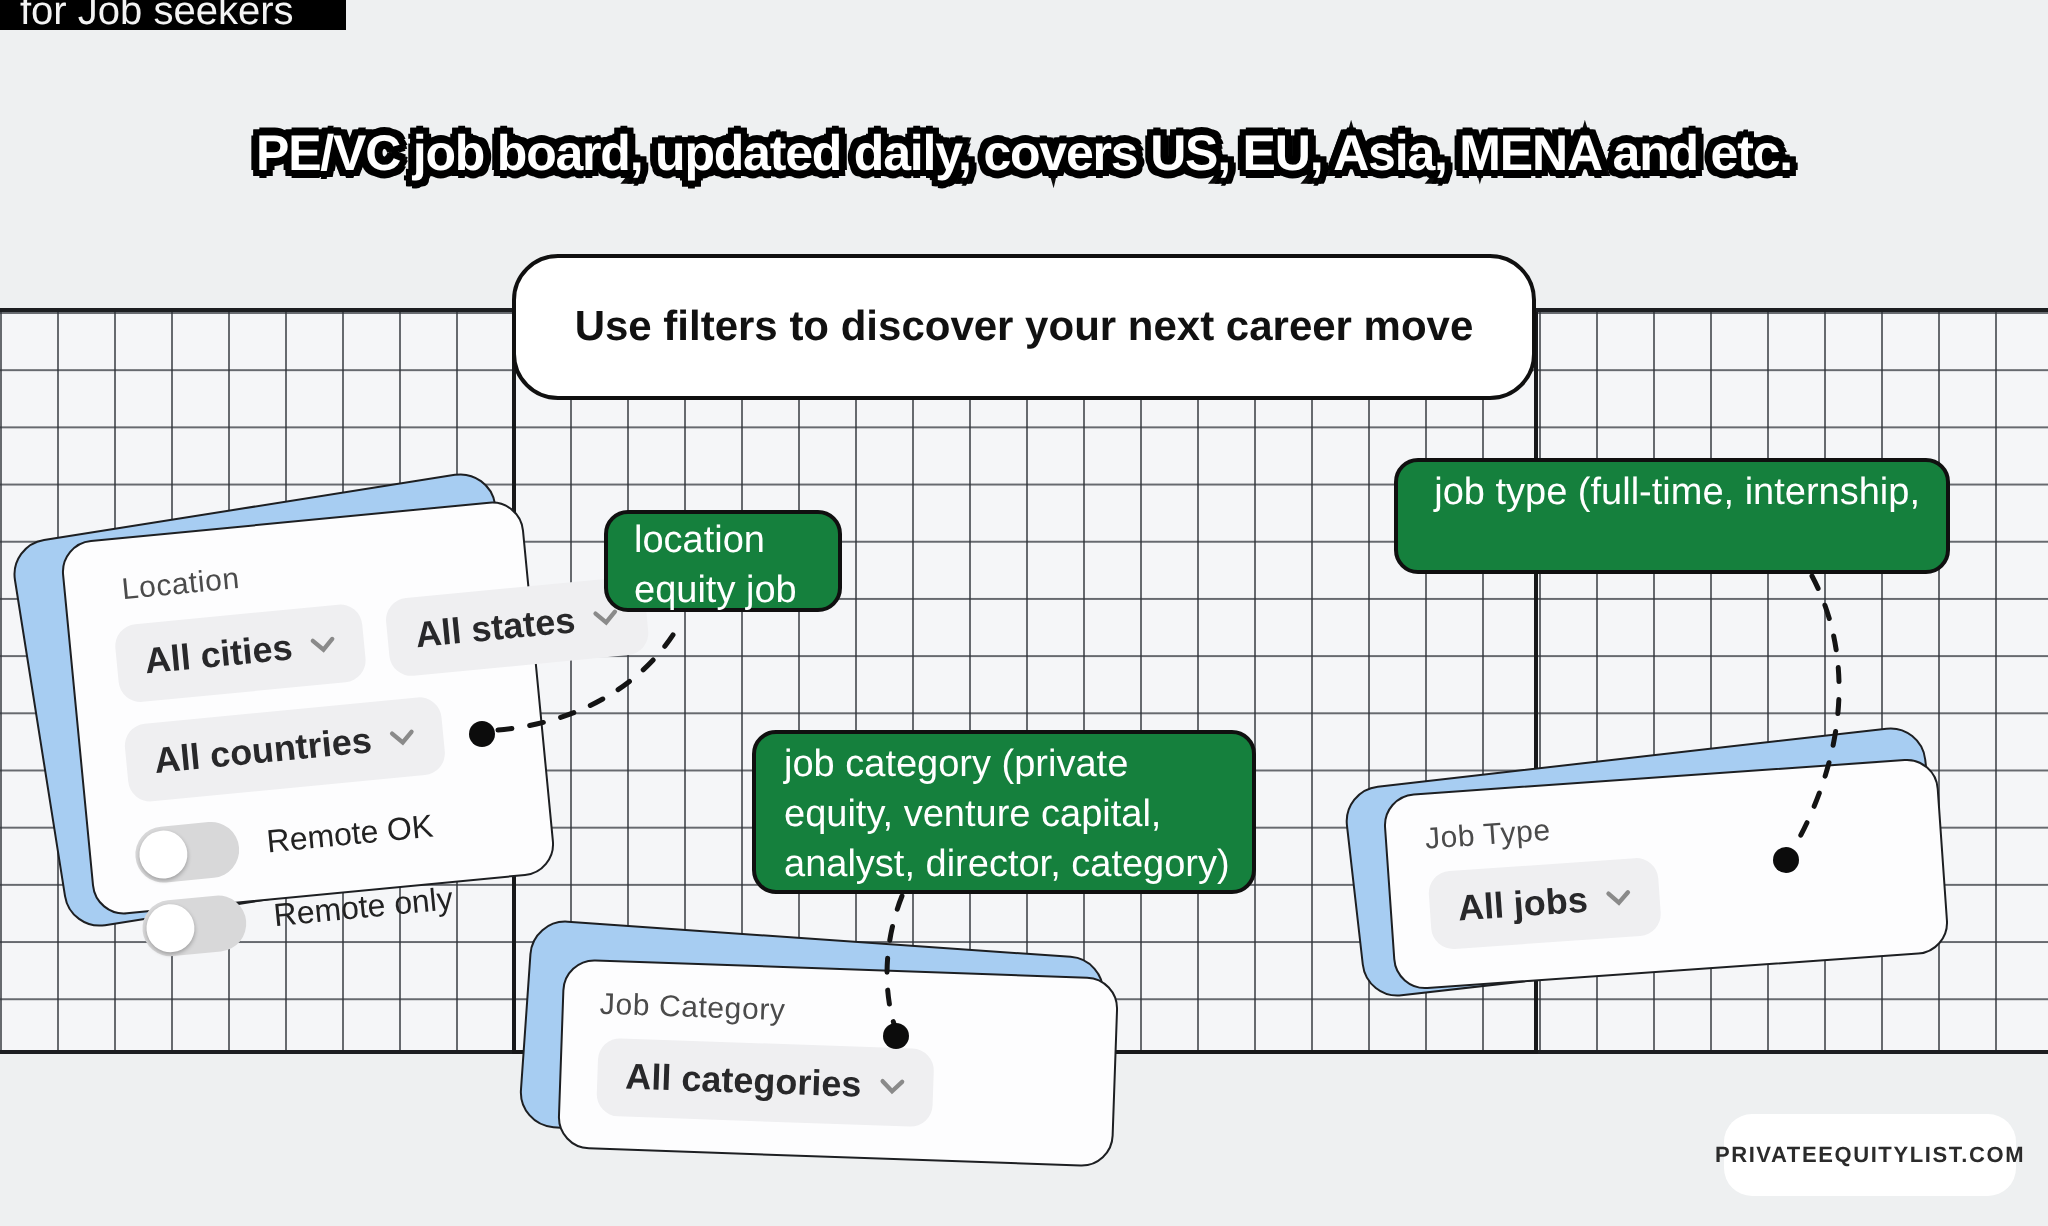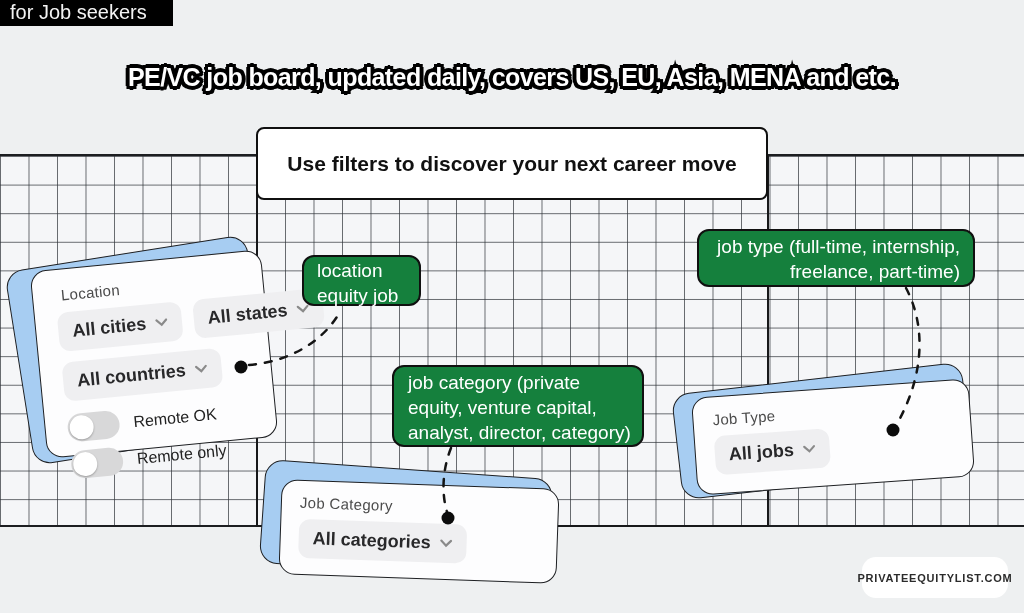--- a/index.html
+++ b/index.html
@@ -1,21 +1,21 @@
 <!DOCTYPE html>
 <html><head>
 <meta charset="utf-8">
 <style>
   * { margin:0; padding:0; box-sizing:border-box; }
   html,body { width:1024px; height:613px; }
   body { font-family:"Liberation Sans", sans-serif; background:#eef0f1; }
   .stage { position:relative; width:1024px; height:613px; overflow:hidden; background:#eef0f1; }
 
   
-  .badge { position:absolute; left:0; top:1; height:26px; background:#000; color:#f3f3f3;
+  .badge { position:absolute; left:0; top:1; height:15px; background:#000; color:#f3f3f3;
            display:flex; align-items:center; padding:0 26px 2px 10px; font-size:20px; }
 
   
   .title { position:absolute; top:63px; left:0; width:1024px; text-align:center;
            font-size:25px; font-weight:800; letter-spacing:-0.6px; color:#fff;
            -webkit-text-stroke:6px #0a0a0a; paint-order:stroke fill;
            text-shadow:
              -3px -3px 0 #000, 0 -3px 0 #000, 3px -3px 0 #000,
              -3px 0 0 #000, 3px 0 0 #000,
              -3px 3px 0 #000, 0 3px 0 #000, 3px 3px 0 #000,
@@ -27,29 +27,29 @@
           background-image:
             linear-gradient(to right, rgba(48,52,58,.72) 1px, transparent 1px),
             linear-gradient(to bottom, rgba(48,52,58,.72) 1px, transparent 1px);
           background-size:28.5px 28.6px;
           border-top:2px solid #1c1e21; border-bottom:2px solid #1c1e21; }
   .inner-sheet { position:absolute; left:256px; top:156px; width:513px; height:371px;
           border:2px solid #17181a; border-top:none; }
 
   
   .note { position:absolute; left:256px; top:127px; width:512px; height:73px;
-          background:#fff; border:2px solid #101010; border-radius:8px;
+          background:#fff; border:2px solid #101010; border-radius:23px;
           display:flex; flex-direction:column; align-items:center; justify-content:center;
           font-size:21px; font-weight:bold; color:#111; line-height:1.5; z-index:5; }
 
   
   .callout { position:absolute; background:#15803d; border:2.5px solid #101010; border-radius:12px;
              color:#fff; font-weight:normal; font-size:19px; line-height:1.32; z-index:6; }
   .callout-location { left:302px; top:255px; width:119px; height:51px; padding:1px 0 0 13px; }
-  .callout-category { left:392px; top:365px; width:252px; height:82px; padding:3px 0 0 14px; }
+  .callout-category { left:376px; top:365px; width:252px; height:82px; padding:3px 0 0 14px; }
   .callout-type     { left:697px; top:229px; width:278px; height:58px; padding:3px 13px 0 0; text-align:right; }
 
   
   .card-shadow { position:absolute; background:#a7cdf2; border:1.5px solid #1d1f22; border-radius:18px; z-index:2; }
   .card { position:absolute; background:#fdfdfe; border:1.5px solid #1d1f22; border-radius:16px; z-index:3; }
   .card-label { font-size:15px; color:#4b4b4b; letter-spacing:.3px; }
   .pill { display:inline-flex; align-items:center; gap:9px; background:#efeff1; border-radius:11px;
           padding:9px 14px; font-size:18px; font-weight:bold; color:#28282a; white-space:nowrap; }
   .pill svg { display:block; }
   .toggle-row { display:flex; align-items:center; gap:14px; }
@@ -167,21 +167,20 @@
     <div>location</div>
     <div>equity job</div>
   </div>
   <div class="callout callout-category">
     <div>job category (private</div>
     <div>equity, venture capital,</div>
     <div>analyst, director, category)</div>
   </div>
   <div class="callout callout-type">
     <div>job type (full-time, internship,</div>
-    <div>freelance, part-time)</div>
   </div>
 
   <svg class="overlay">
     <path d="M 249 365 C 285 362, 322 345, 341 310" stroke="#141414" stroke-width="2.5" fill="none" stroke-linecap="round" stroke-dasharray="7 9"></path>
     <path d="M 451 448 C 443 468, 441 492, 447 512" stroke="#141414" stroke-width="2.5" fill="none" stroke-linecap="round" stroke-dasharray="7 9"></path>
     <path d="M 906 288 C 923 320, 928 368, 897 424" stroke="#141414" stroke-width="2.5" fill="none" stroke-linecap="round" stroke-dasharray="7 9"></path>
     <circle cx="241" cy="367" r="6.5" fill="#0c0c0c"></circle>
     <circle cx="448" cy="518" r="6.5" fill="#0c0c0c"></circle>
     <circle cx="893" cy="430" r="6.5" fill="#0c0c0c"></circle>
   </svg>

